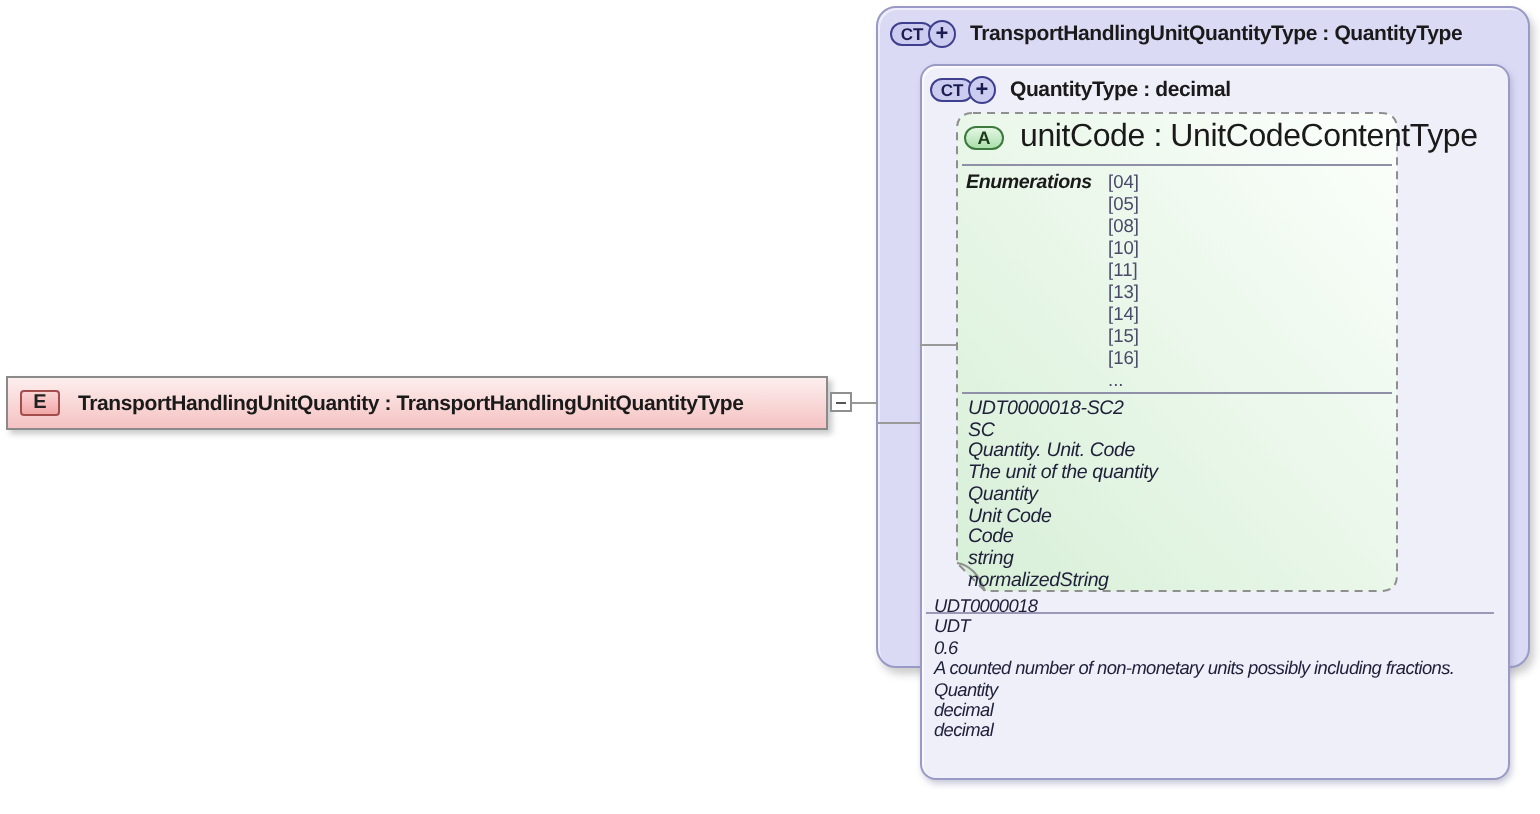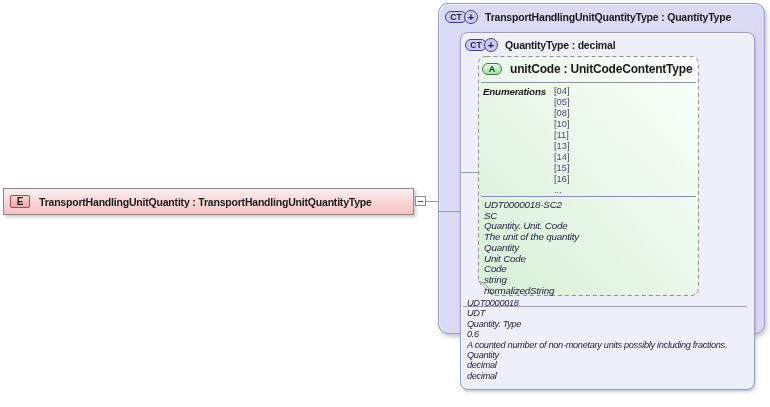--- a/index.html
+++ b/index.html
@@ -85,21 +85,21 @@
   .attr-content{position:absolute;left:0;top:0;width:221px;height:240px;}
   .attr-header{position:absolute;left:0;top:2px;width:221px;height:22px;display:flex;align-items:center;}
   .a-icon{
     margin-left:4px;width:20px;height:12px;flex:0 0 auto;
     box-sizing:border-box;border:1px solid var(--attr-icon-border);border-radius:6px;
     background:linear-gradient(to bottom,#e4f7e4,var(--attr-icon-fill));
     font-size:9px;font-weight:bold;color:#1d3a1d;
     display:flex;align-items:center;justify-content:center;line-height:1;
   }
   .attr-title{
-    margin-left:8px;font-size:12px;font-weight:bold;color:var(--text-dark);
+    margin-left:8px;font-size:16px;font-weight:normal;color:var(--text-dark);
     letter-spacing:-0.2px;white-space:nowrap;
   }
   .attr-sep{position:absolute;left:3px;width:215px;height:1px;background:#8f8fa8;}
   .sep1{top:26px;}
   .sep2{top:140px;}
   .enum-section{position:absolute;left:0;top:30px;width:221px;display:flex;}
   .enum-label{
     margin-left:5px;width:68px;flex:0 0 auto;
     font-size:9.8px;font-weight:bold;font-style:italic;color:var(--text-dark);
     letter-spacing:-0.2px;
@@ -188,21 +188,20 @@
               <div class="ann-line">string</div>
               <div class="ann-line">normalizedString</div>
             </div>
         </div>
       </div>
 
       <div class="inner-sep"></div>
       <div class="inner-annotation">
           <div class="ann-line">UDT0000018</div>
           <div class="ann-line">UDT</div>
-          <div class="ann-line">Quantity. Type</div>
           <div class="ann-line">0.6</div>
           <div class="ann-line">A counted number of non-monetary units possibly including fractions.</div>
           <div class="ann-line">Quantity</div>
           <div class="ann-line">decimal</div>
           <div class="ann-line">decimal</div>
         </div>
     </div>
   </div>
 
   <div class="conn conn-a"></div>

